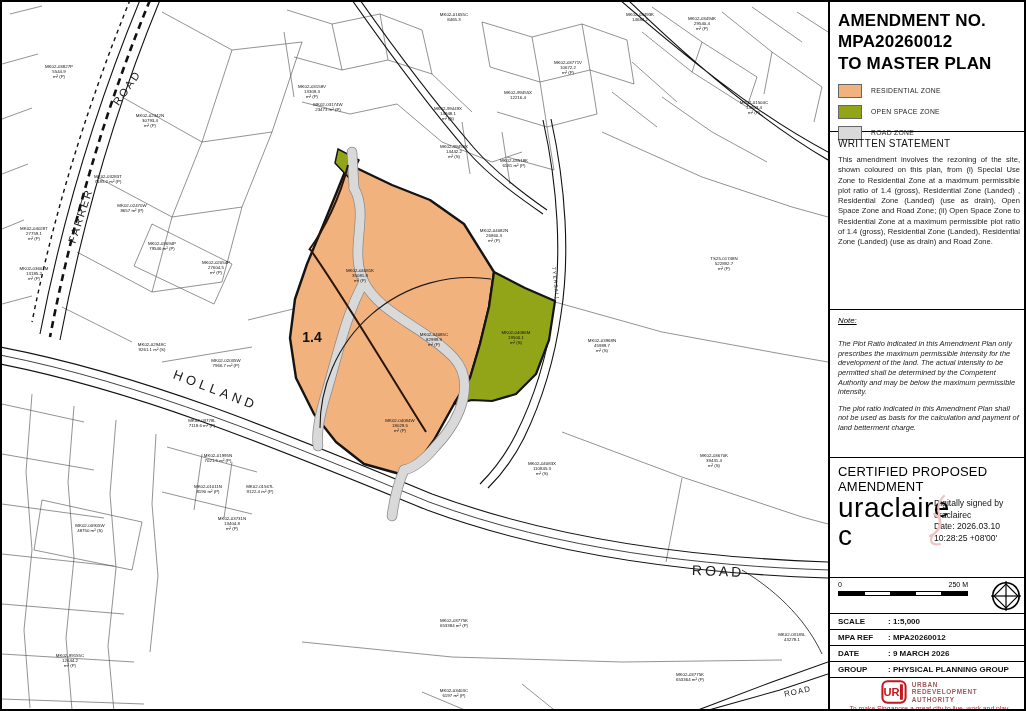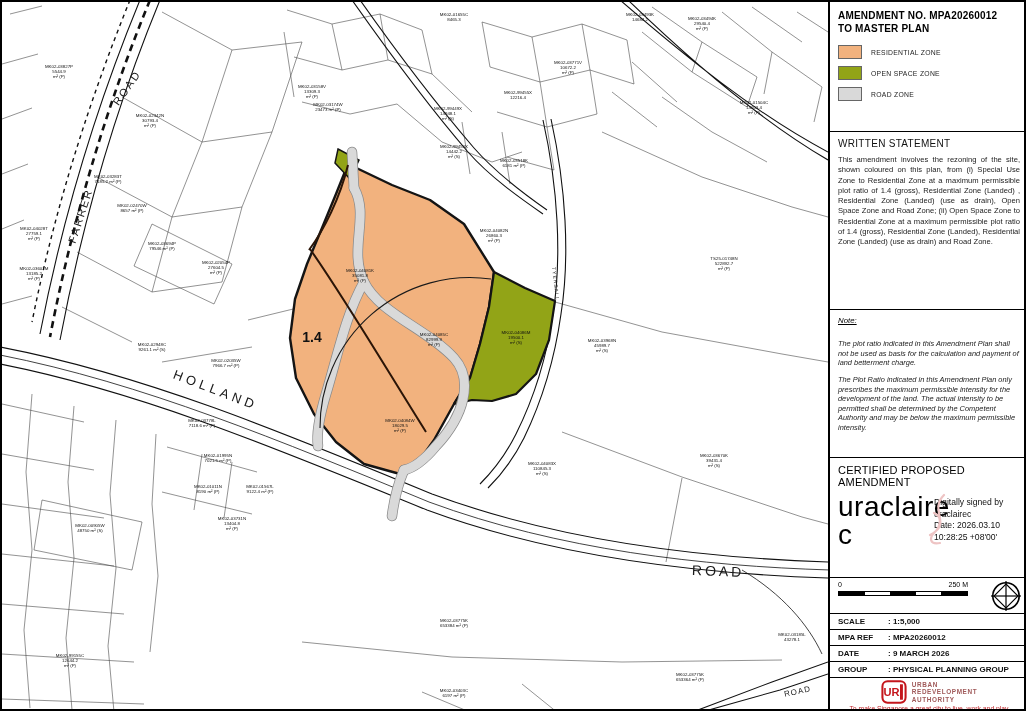--- a/index.html
+++ b/index.html
@@ -8,36 +8,36 @@
           border:2px solid #000; overflow:hidden; }
   .map-area { position:absolute; left:0; top:0; width:826px; height:711px; background:#fff; }
   .map-area svg { display:block; }
 
   
   .panel { position:absolute; left:826px; top:0; width:200px; height:711px;
            background:#fff; border-left:2px solid #000; }
   .sec { border-bottom:1.6px solid #000; padding:6px 8px; overflow:hidden; position:relative; }
 
   .sec-title { height:130px; border-bottom:1.6px solid #000; padding:8px 8px; }
-  .title-line { font-size:10px; font-weight:bold; line-height:1.25; letter-spacing:.2px; }
+  .title-line { font-size:17px; font-weight:bold; line-height:1.25; letter-spacing:.2px; }
   .legend { margin-top:10px; }
   .legend-row { display:flex; align-items:center; margin-bottom:7px; }
   .swatch { width:24px; height:14px; border:1px solid #666; margin-right:9px; flex:none; }
   .legend-label { font-size:6.8px; letter-spacing:.3px; color:#222; }
 
   .sec-ws { height:178px; }
   .ws-head { font-size:10px; letter-spacing:.3px; margin-bottom:6px; color:#111; }
   .ws-body { font-size:7.6px; line-height:1.35; text-align:justify; color:#222; }
 
   .sec-note { height:148px; }
   .note-head { font-size:7.8px; font-style:italic; text-decoration:underline; margin-bottom:14px; }
   .note-p { font-size:7.4px; font-style:italic; line-height:1.3; margin-bottom:7px; color:#222; }
 
   .sec-cert { height:120px; }
-  .cert-head { font-size:11px; letter-spacing:.2px; margin-bottom:5px; }
+  .cert-head { font-size:13px; letter-spacing:.2px; }
   .sig-wrap { position:relative; display:flex; height:52px; }
   .sig-big { font-size:28px; color:#000; line-height:1.0; width:96px; letter-spacing:.5px; font-weight:400; }
   .sig-details { font-size:8.6px; line-height:1.35; padding-top:4px; color:#111; }
   .sig-swirl { position:absolute; left:82px; top:-2px; pointer-events:none; }
   .cert-names { margin-top:4px; font-size:8px; line-height:1.3; color:#111; }
   .cert-names .caps { letter-spacing:.2px; }
 
   .sec-scale { height:36px; padding:3px 8px; }
   .scale-nums { position:relative; width:130px; height:9px; font-size:7px; }
   .scale-nums .n0 { position:absolute; left:0; top:0; }
@@ -184,22 +184,22 @@
       </div>
     </div>
 
     <div class="sec sec-ws">
       <div class="ws-head">WRITTEN STATEMENT</div>
       <div class="ws-body">This amendment involves the rezoning of the site, shown coloured on this plan, from (i) Special Use Zone to Residential Zone at a maximum permissible plot ratio of 1.4 (gross), Residential Zone (Landed) , Residential Zone (Landed) (use as drain), Open Space Zone and Road Zone; (ii) Open Space Zone to Residential Zone at a maximum permissible plot ratio of 1.4 (gross), Residential Zone (Landed), Residential Zone (Landed) (use as drain) and Road Zone.</div>
     </div>
 
     <div class="sec sec-note">
       <div class="note-head">Note:</div>
+      <div class="note-p">The Plot Ratio indicated in this Amendment Plan only prescribes the maximum permissible intensity for the development of the land. The actual intensity to be permitted shall be determined by the Competent Authority and may be below the maximum permissible intensity.</div>
       <div class="note-p">The plot ratio indicated in this Amendment Plan shall not be used as basis for the calculation and payment of land betterment charge.</div>
-      <div class="note-p">The Plot Ratio indicated in this Amendment Plan only prescribes the maximum permissible intensity for the development of the land. The actual intensity to be permitted shall be determined by the Competent Authority and may be below the maximum permissible intensity.</div>
     </div>
 
     <div class="sec sec-cert">
       <div class="cert-head">CERTIFIED PROPOSED AMENDMENT</div>
       <div class="sig-wrap">
         <div class="sig-big">
           <div>uraclaire</div>
           <div>c</div>
         </div>
         <svg class="sig-swirl" width="34" height="56" viewBox="0 0 34 56">

